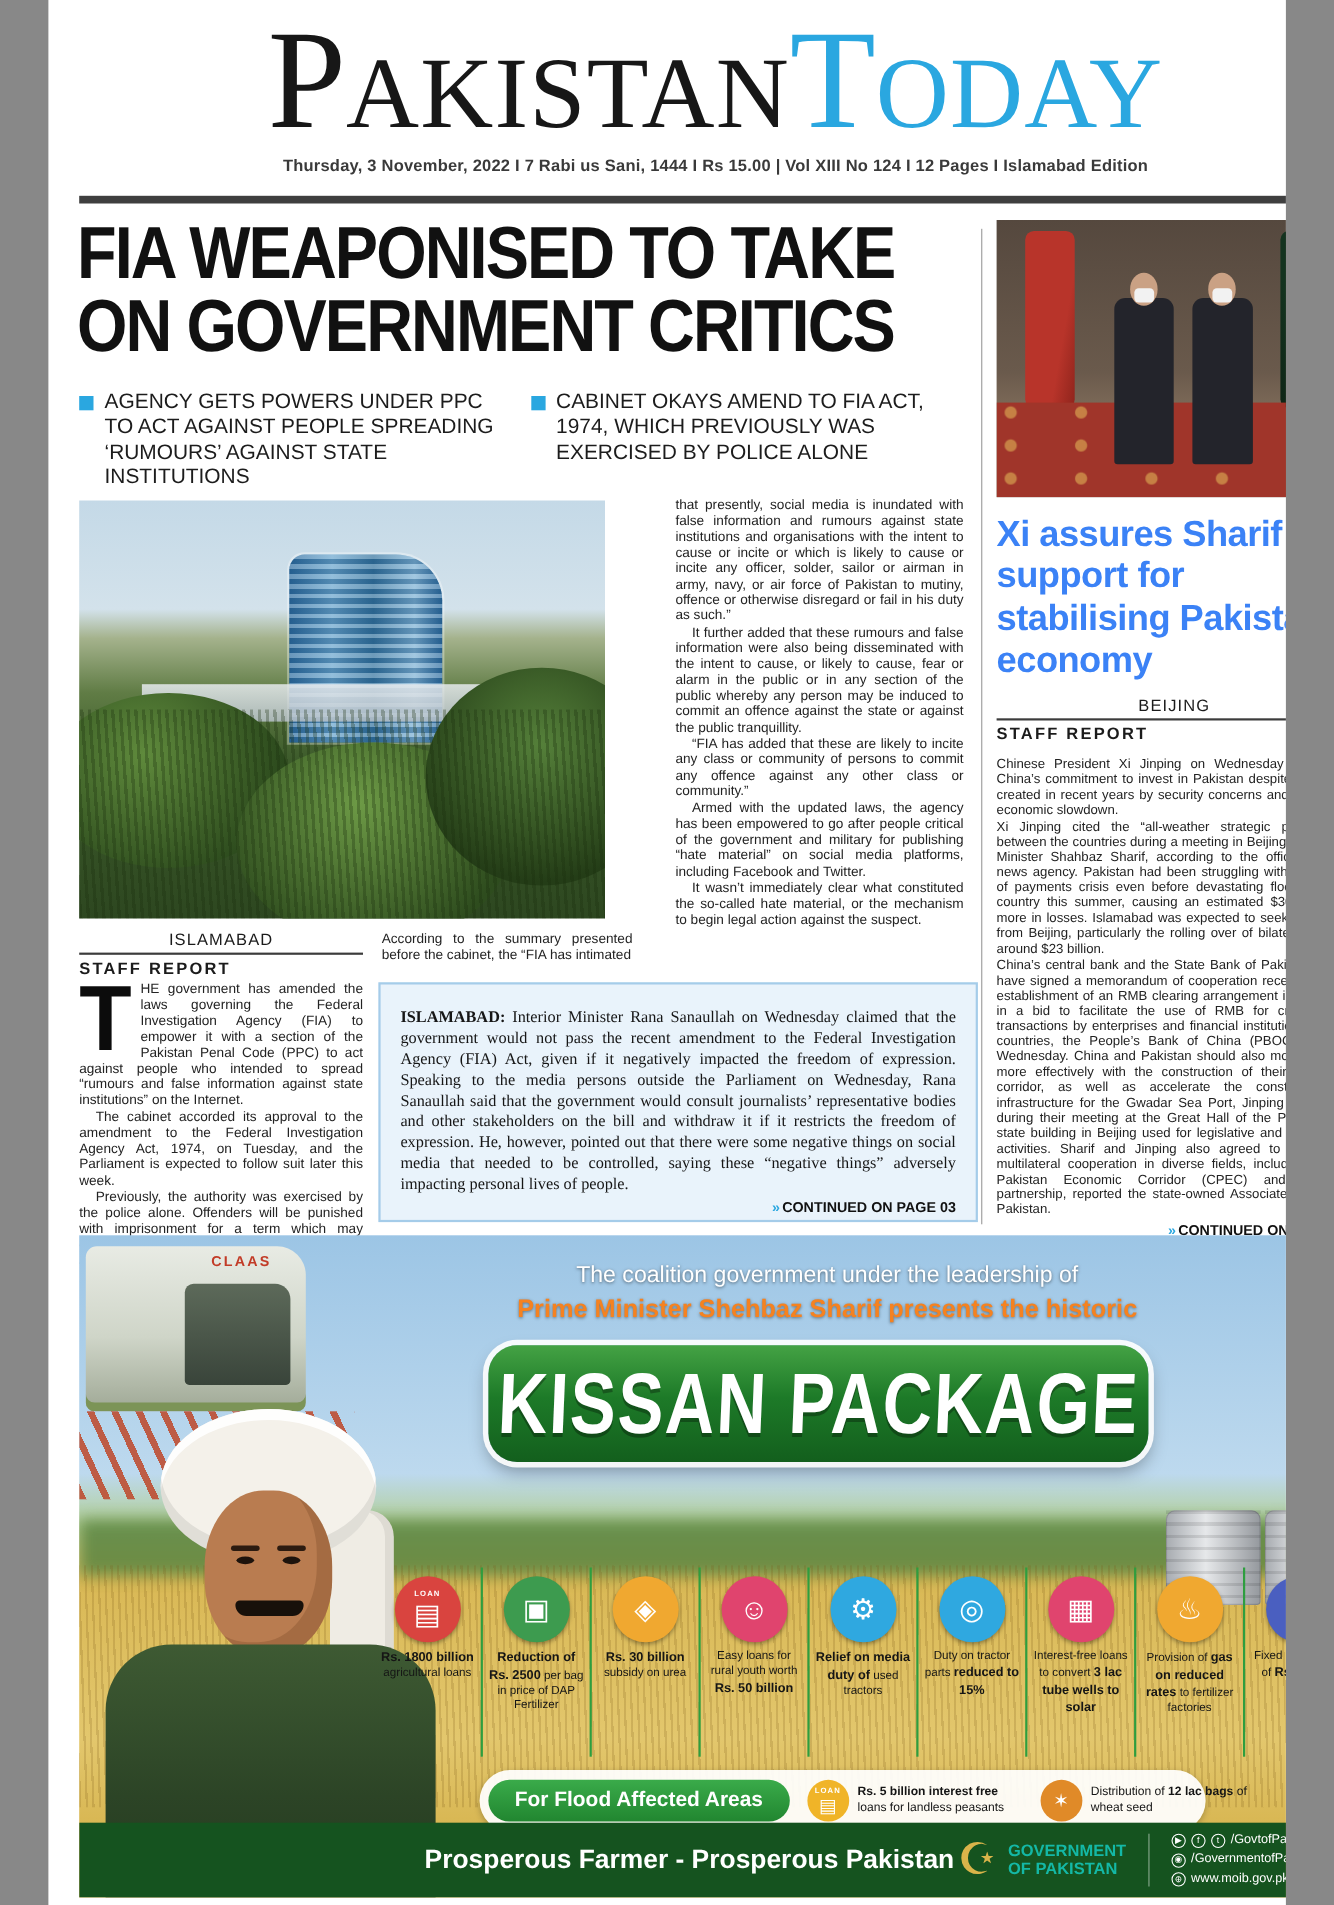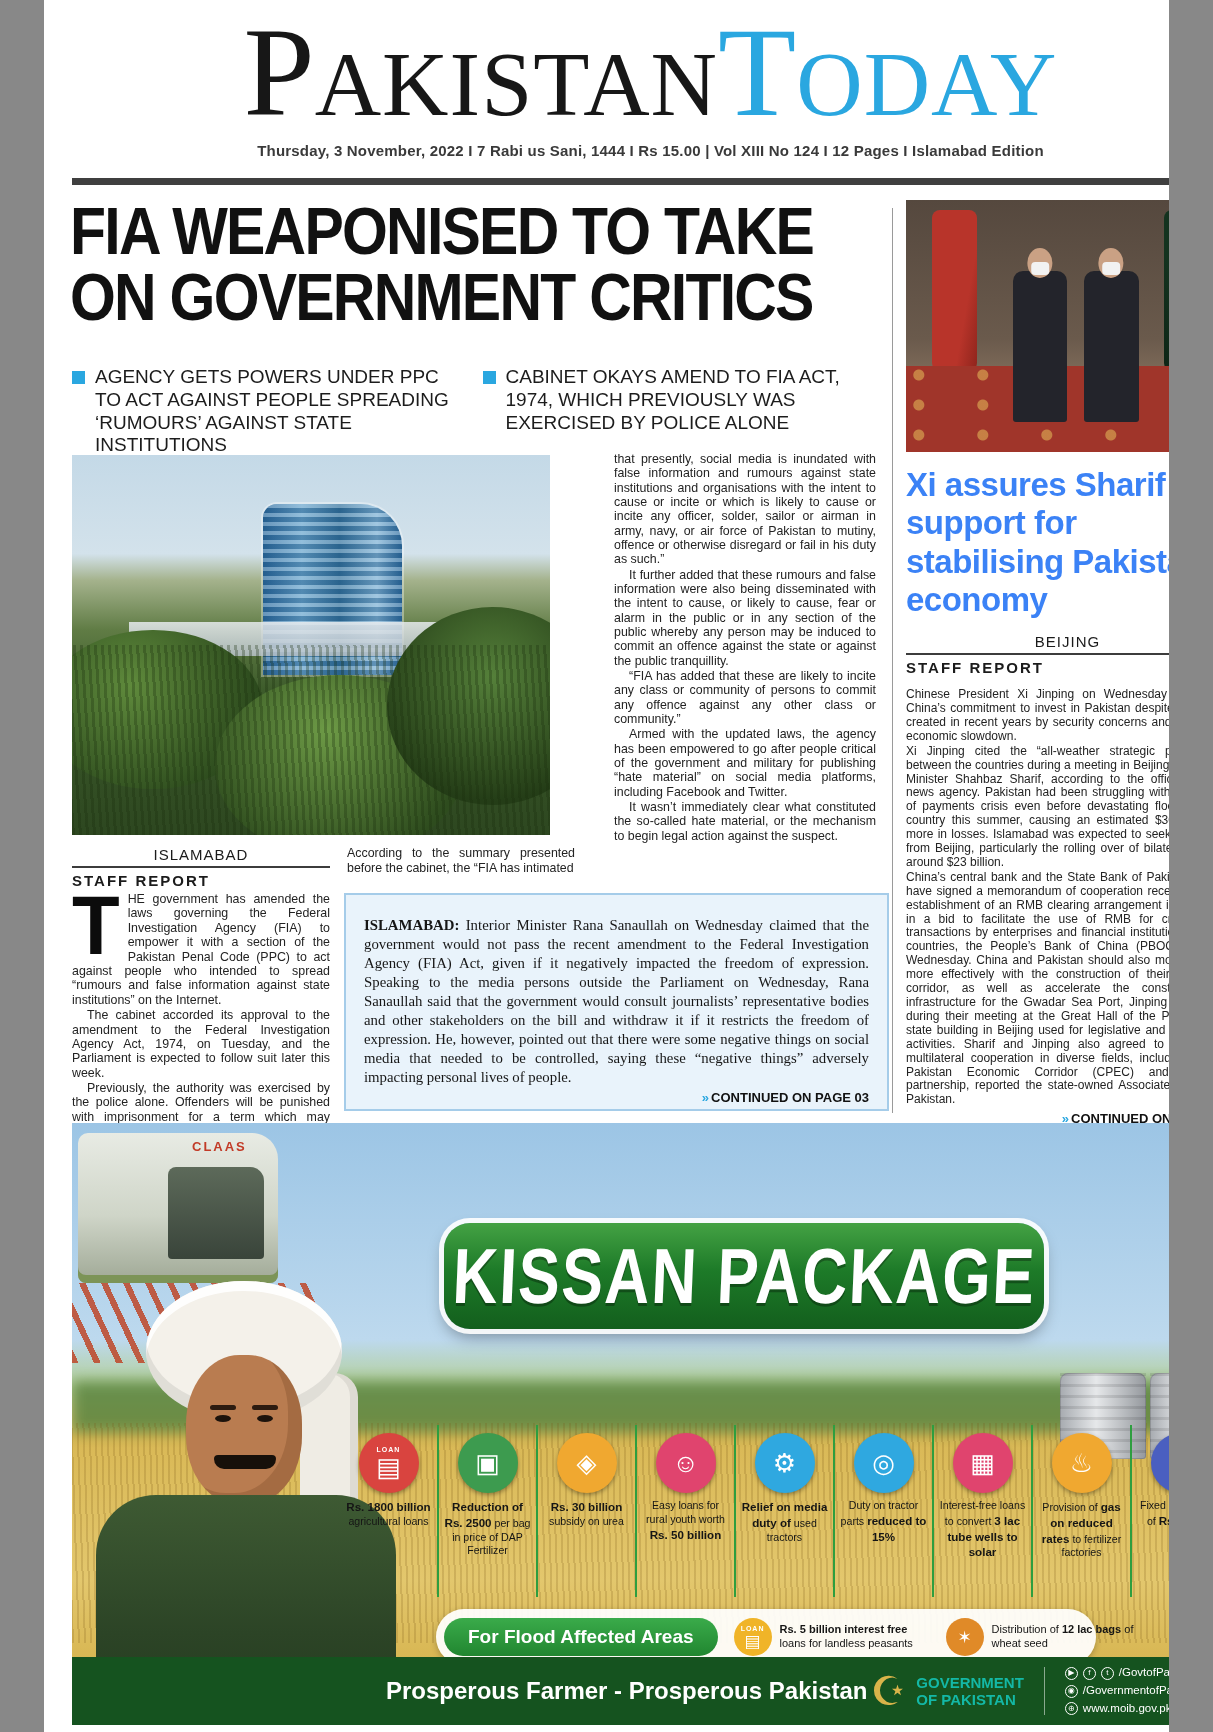--- a/index.html
+++ b/index.html
@@ -13,21 +13,21 @@
   .mast-title .rest { font-size:92px; letter-spacing:1px; }
   .mast-black { color:#171717; }
   .mast-blue { color:#2aa7e0; }
   .dateline { margin-top:6px; font-size:15px; font-weight:bold; color:#3a3a3a; letter-spacing:.2px; }
   .thickrule { position:absolute; left:28px; top:178px; width:1157px; height:7px; background:#3f3f3f; }
 
   
   .lead-headline { position:absolute; left:26px; top:198px; width:800px; color:#111;
     font-weight:bold; font-size:67px; line-height:.98; letter-spacing:-2px;
     transform:scaleX(.88); transform-origin:left top; white-space:nowrap; }
-  .bullets { position:absolute; left:28px; top:366px; width:795px; display:flex; gap:26px;justify-content:center; }
+  .bullets { position:absolute; left:28px; top:355px; width:795px; display:flex; gap:26px;justify-content:center; }
   .bullet { flex:1; display:flex; gap:10px; }
   .bsq { width:13px; height:13px; background:#2aa7e0; margin-top:5px; flex:0 0 13px; }
   .btext { font-size:19px; line-height:1.2; color:#1c1c1c; }
 
   .photo-fia { position:absolute; left:28px; top:455px; width:478px; height:380px; overflow:hidden;
     background:linear-gradient(180deg,#c4d9e7 0%,#d3e2eb 26%,#a4b28c 33%,#607c45 46%,#3d5b2b 62%,#2d4720 100%); }
   .fia-tower { position:absolute; left:40%; top:13%; width:29%; height:45%; border-radius:14px 42px 0 0;
     background:linear-gradient(90deg,#2e6da0,#6aa6ce 28%,#35749f 55%,#7fb3d6 82%,#2e6da0);
     box-shadow:0 0 0 2px rgba(255,255,255,.35); }
   .fia-tower::after { content:""; position:absolute; inset:0;
@@ -271,20 +271,24 @@
       <div class="turban"></div>
       <div class="face"></div>
       <div class="brow brow-l"></div>
       <div class="brow brow-r"></div>
       <div class="eye eye-l"></div>
       <div class="eye eye-r"></div>
       <div class="mustache"></div>
       <div class="shoulders"></div>
     </div>
 
+    <div class="ad-intro">
+      <div class="ad-intro1">The coalition government under the leadership of</div>
+      <div class="ad-intro2">Prime Minister Shehbaz Sharif presents the historic</div>
+    </div>
 
     <div class="kissan">
       <span>KISSAN PACKAGE</span>
     </div>
 
     <div class="benefits">
       <div class="benefit">
         <div class="bcircle" style="background: rgb(217, 68, 63);">
           <span class="loan-tag">LOAN</span>
           <span>▤</span>

